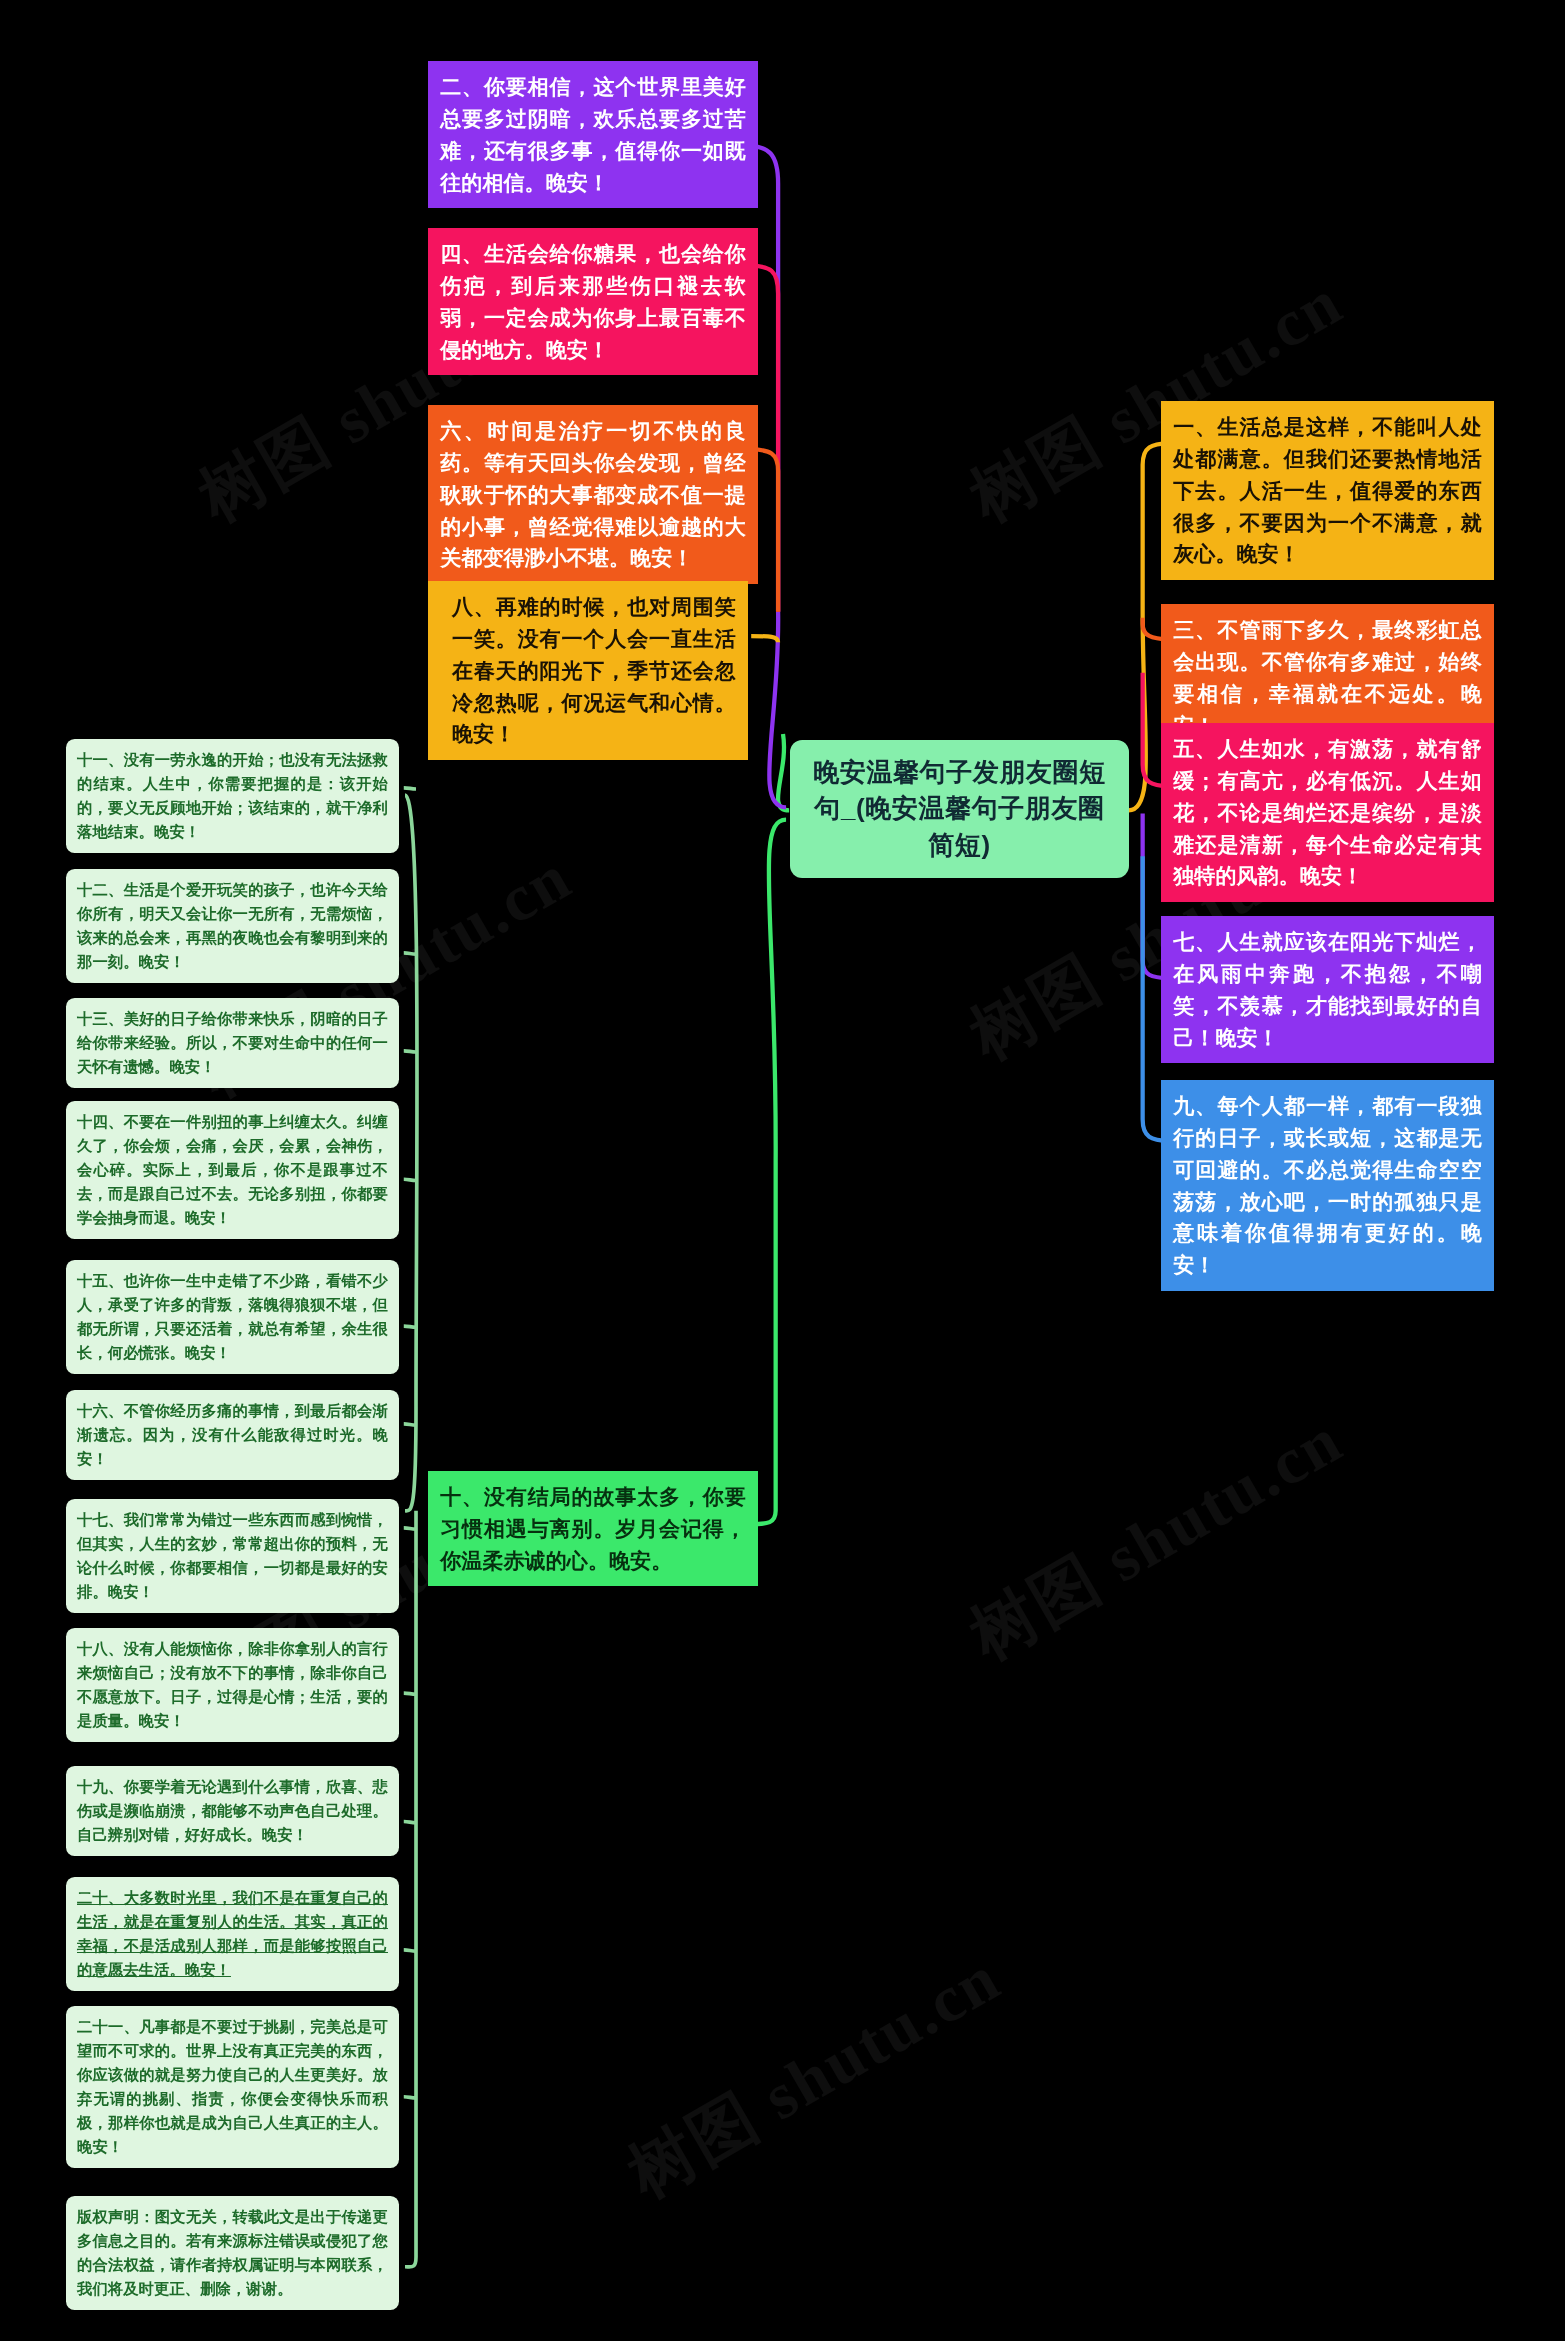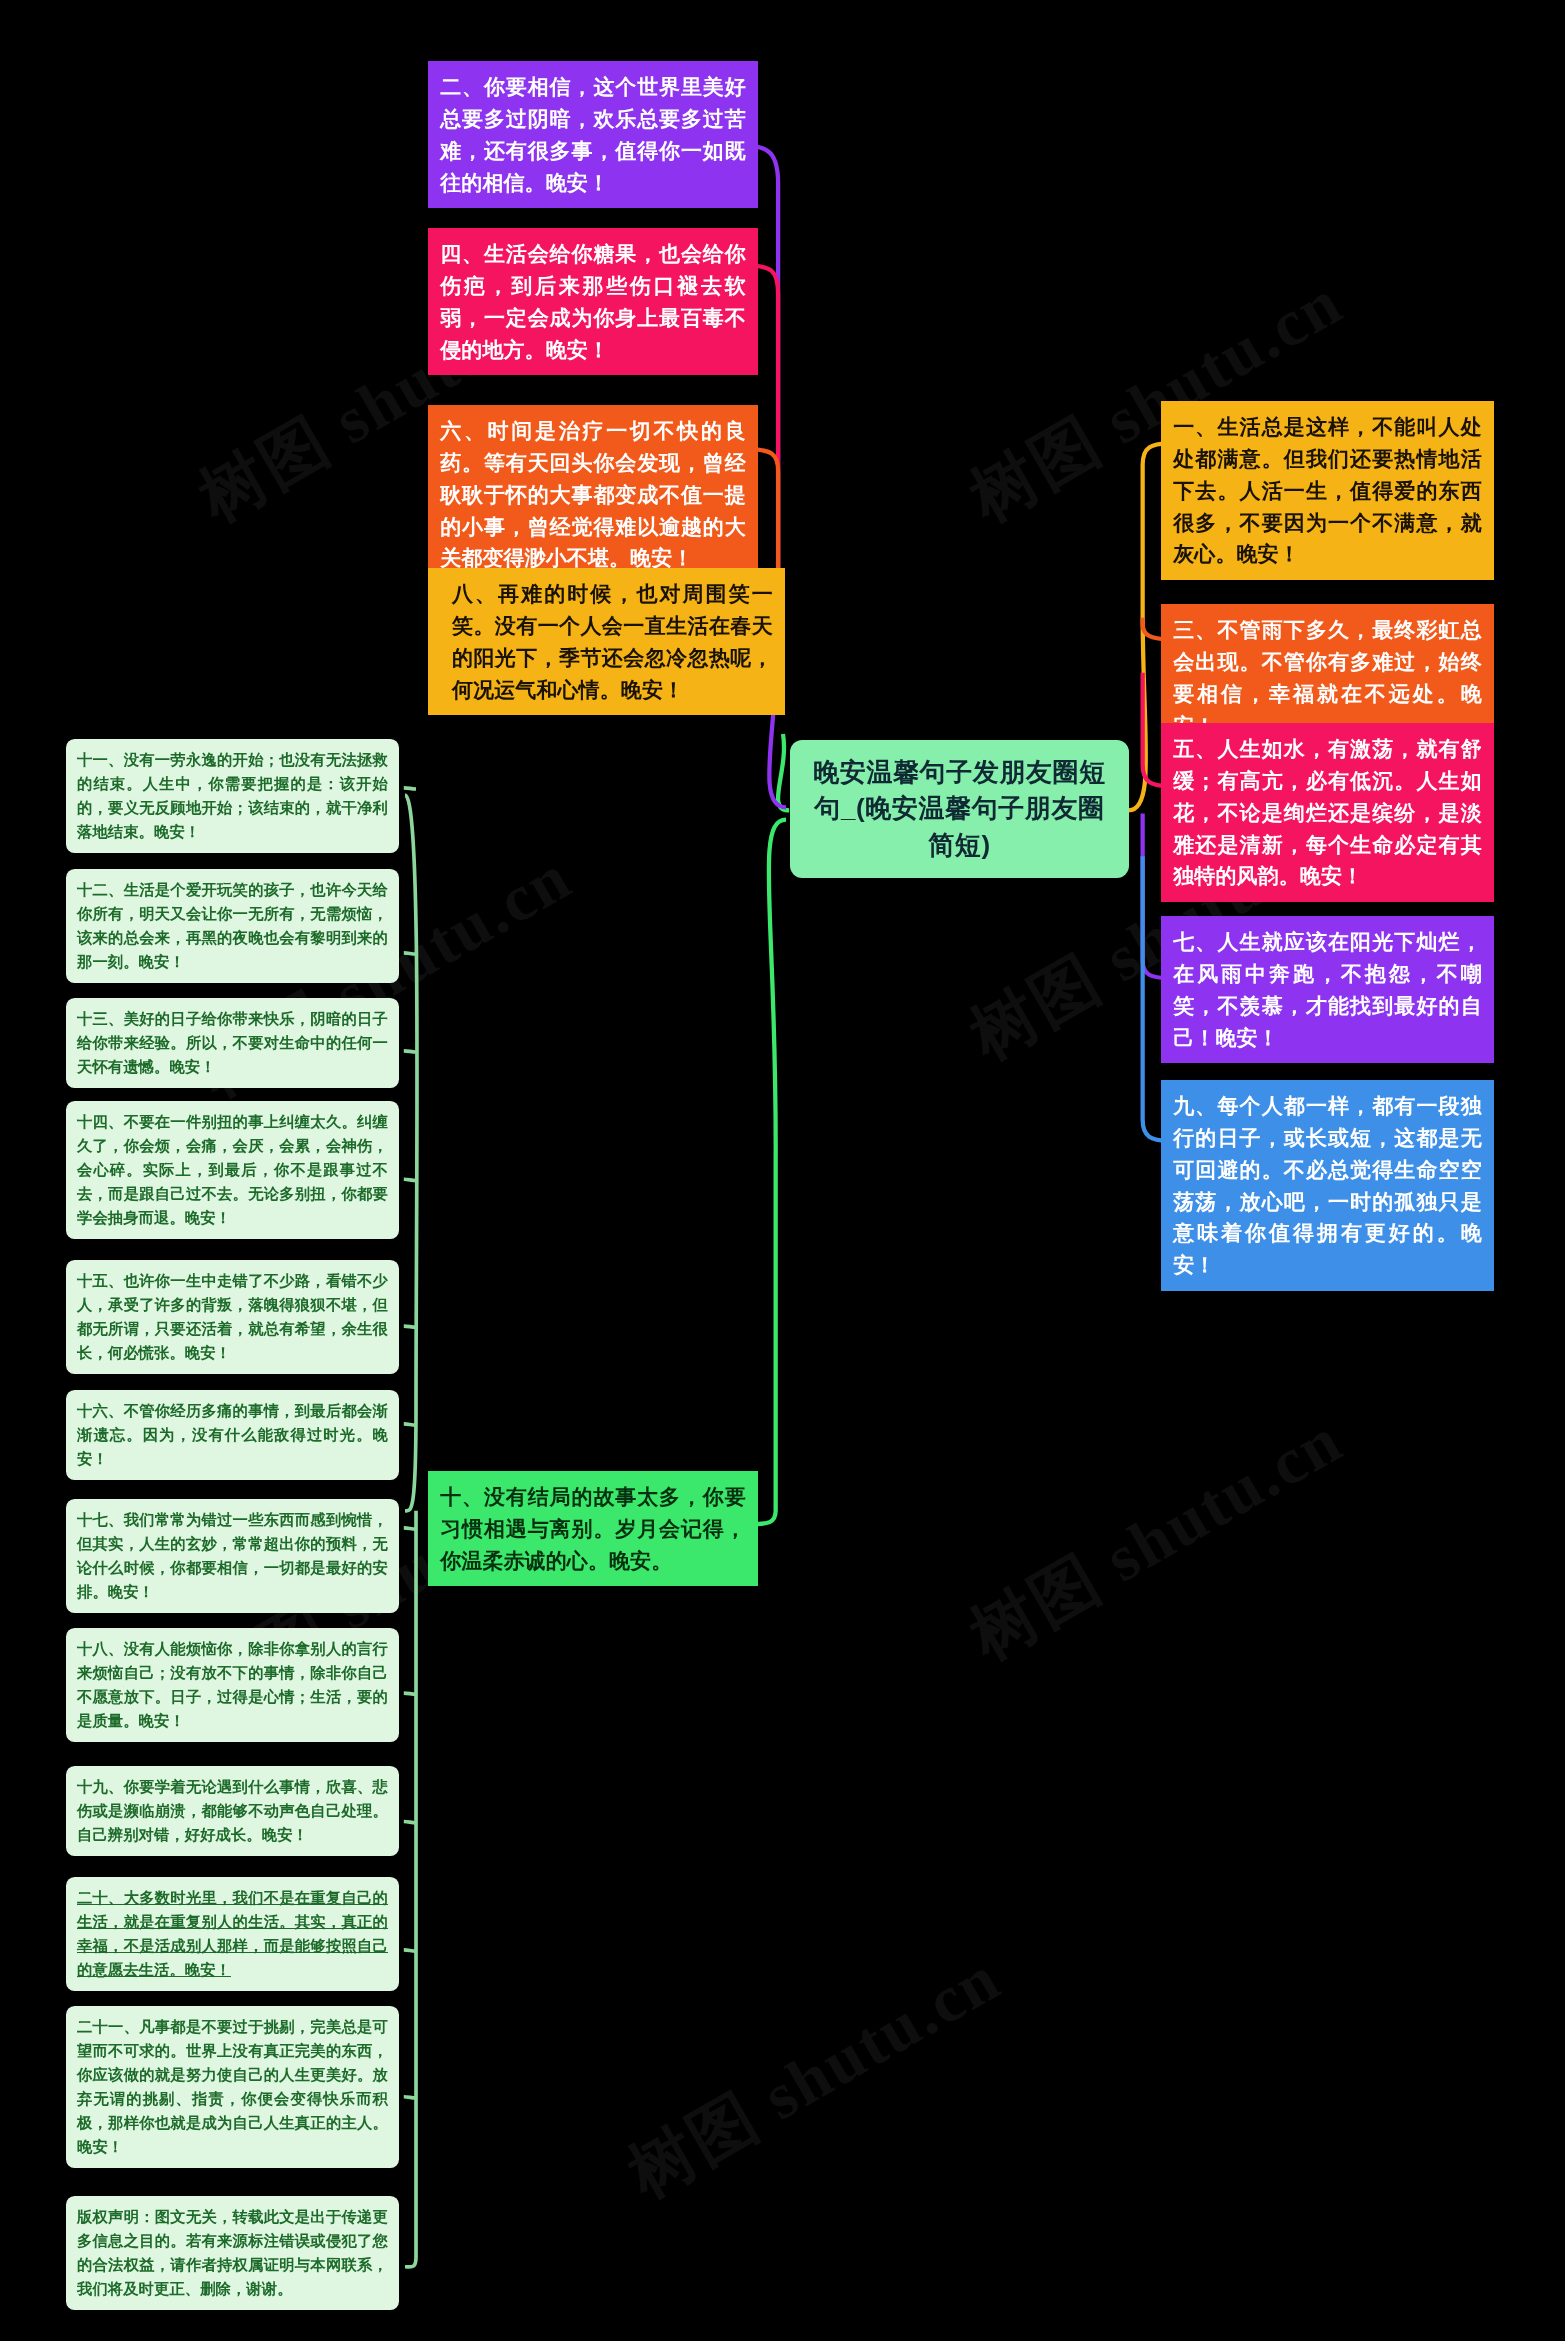--- a/index.html
+++ b/index.html
@@ -129,21 +129,21 @@
   </svg>
 
   <div class="node root" style="left:790px; top:740px; width:339px;">晚安温馨句子发朋友圈短句_(晚安温馨句子朋友圈简短)</div>
 
   <div class="node big c-purple" style="left:428px; top:61px; width:330px;">二、你要相信，这个世界里美好总要多过阴暗，欢乐总要多过苦难，还有很多事，值得你一如既往的相信。晚安！</div>
 
   <div class="node big c-pink" style="left:428px; top:228px; width:330px;">四、生活会给你糖果，也会给你伤疤，到后来那些伤口褪去软弱，一定会成为你身上最百毒不侵的地方。晚安！</div>
 
   <div class="node big c-orange" style="left:428px; top:393px; width:330px;">六、时间是治疗一切不快的良药。等有天回头你会发现，曾经耿耿于怀的大事都变成不值一提的小事，曾经觉得难以逾越的大关都变得渺小不堪。晚安！</div>
 
-  <div class="node big c-yellow" style="left:428px; top:568px; width:357px;padding-left:24px;">八、再难的时候，也对周围笑一笑。没有一个人会一直生活在春天的阳光下，季节还会忽冷忽热呢，何况运气和心情。晚安！</div>
+  <div class="node big c-yellow" style="left:428px; top:581px; width:320px;padding-left:24px;">八、再难的时候，也对周围笑一笑。没有一个人会一直生活在春天的阳光下，季节还会忽冷忽热呢，何况运气和心情。晚安！</div>
 
   <div class="node big c-green" style="left:428px; top:1471px; width:330px;">十、没有结局的故事太多，你要习惯相遇与离别。岁月会记得，你温柔赤诚的心。晚安。</div>
 
   <div class="node big c-yellow" style="left:1161px; top:401px; width:333px;">一、生活总是这样，不能叫人处处都满意。但我们还要热情地活下去。人活一生，值得爱的东西很多，不要因为一个不满意，就灰心。晚安！</div>
 
   <div class="node big c-orange" style="left:1161px; top:592px; width:333px;">三、不管雨下多久，最终彩虹总会出现。不管你有多难过，始终要相信，幸福就在不远处。晚安！</div>
 
   <div class="node big c-pink" style="left:1161px; top:723px; width:333px;">五、人生如水，有激荡，就有舒缓；有高亢，必有低沉。人生如花，不论是绚烂还是缤纷，是淡雅还是清新，每个生命必定有其独特的风韵。晚安！</div>
 
   <div class="node big c-purple" style="left:1161px; top:916px; width:333px;">七、人生就应该在阳光下灿烂，在风雨中奔跑，不抱怨，不嘲笑，不羡慕，才能找到最好的自己！晚安！</div>

